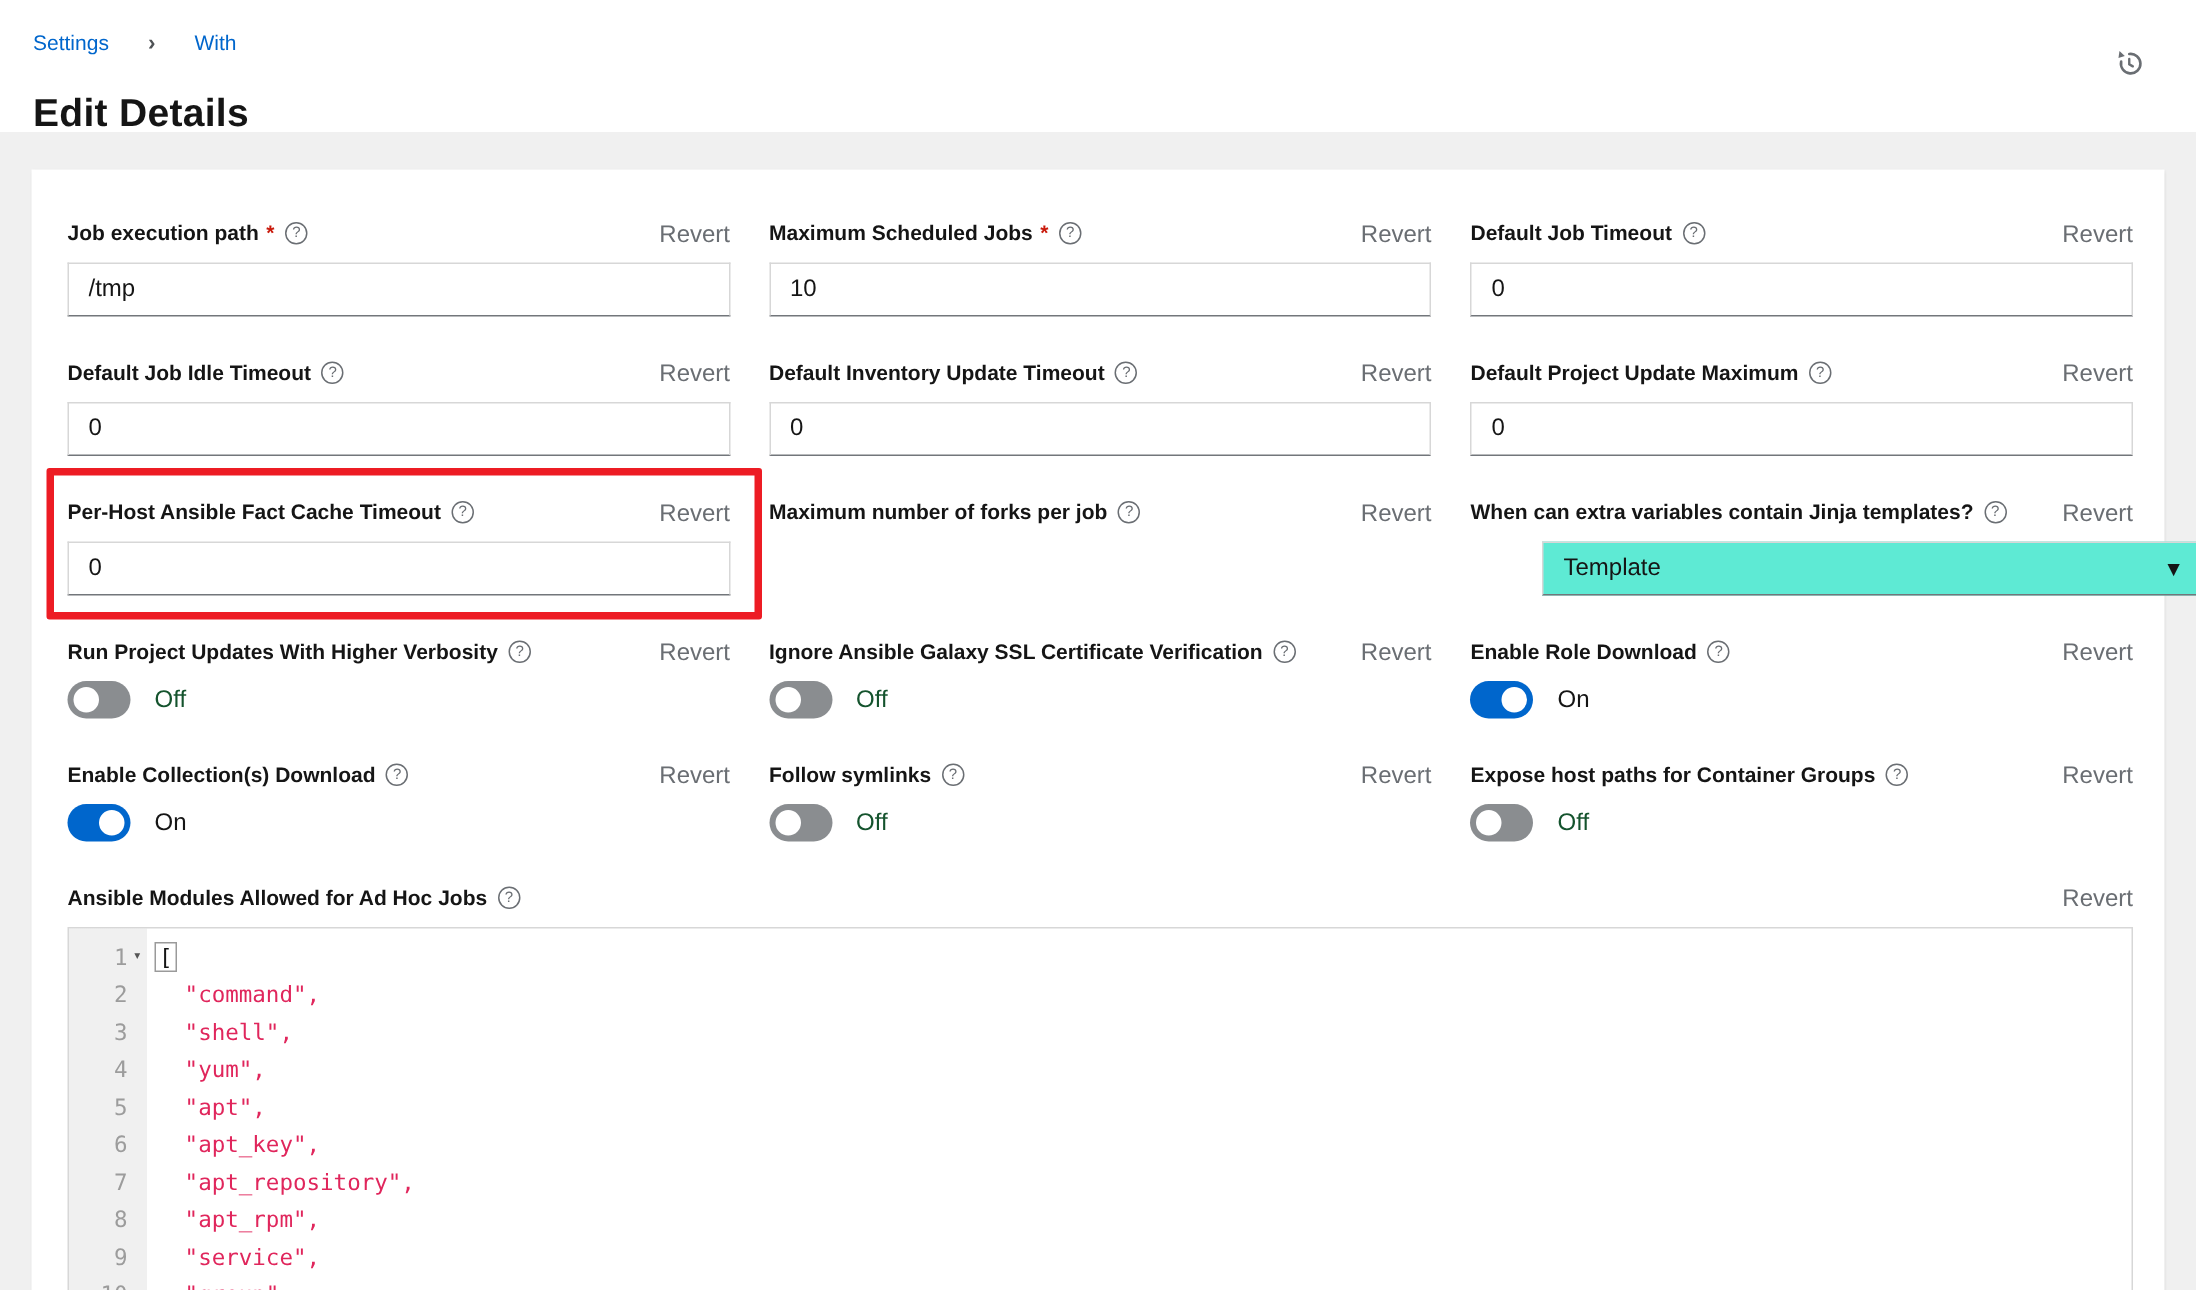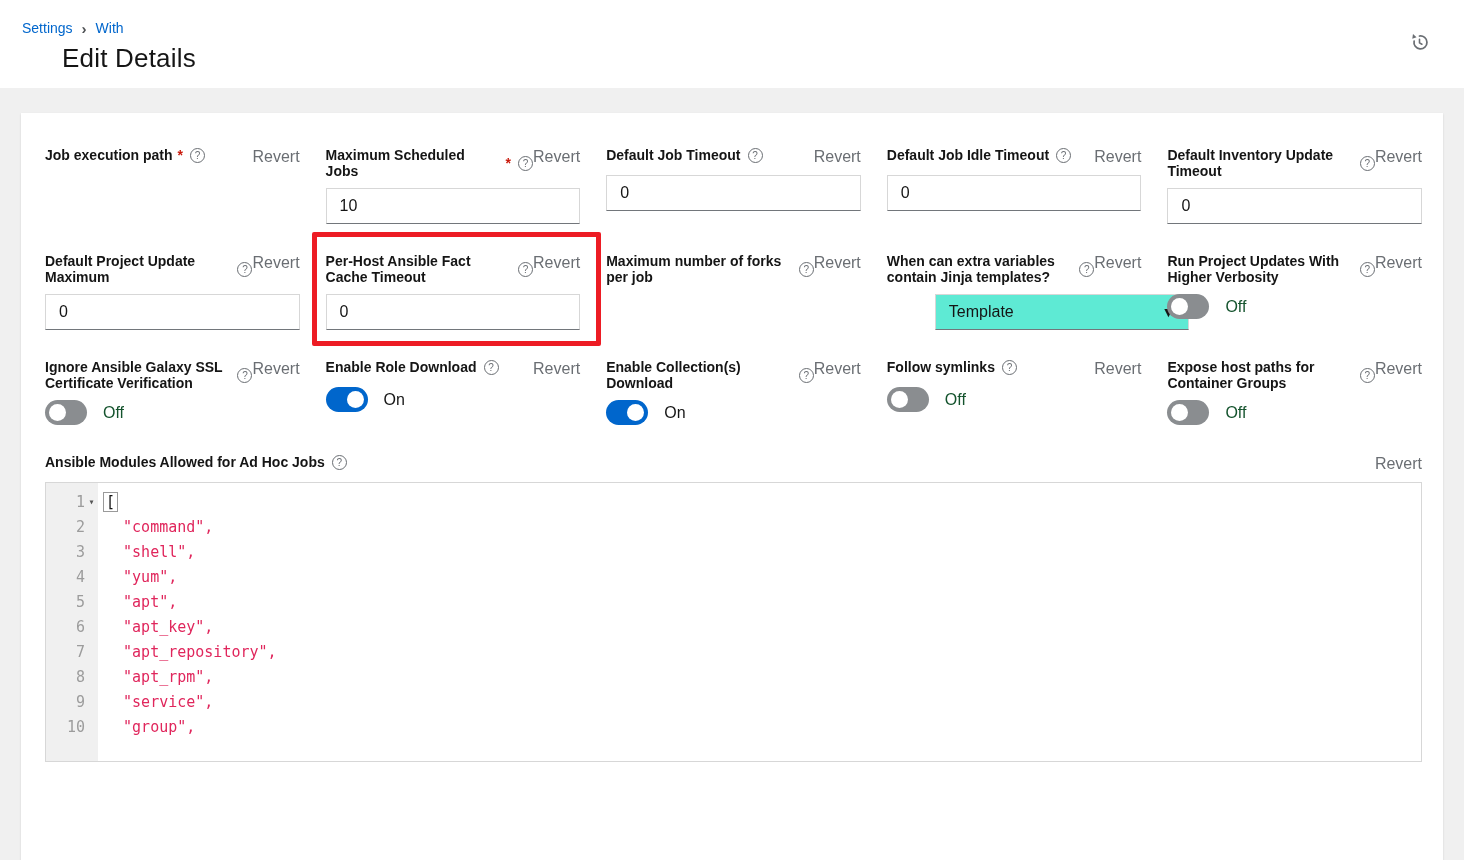--- a/index.html
+++ b/index.html
@@ -1,32 +1,32 @@
 <!DOCTYPE html>
 <html><head>
 <meta charset="utf-8">
 <style>
   * { box-sizing: border-box; margin: 0; padding: 0; }
   html, body { width: 1464px; height: 860px; overflow: hidden; background: #ffffff; }
   body { font-family: "Liberation Sans", sans-serif; color: #151515; position: relative; }
 
   
   .top-header { background: #ffffff; height: 88px; padding: 20px 24px 0 22px; position: relative; }
-  .breadcrumb { display: flex; align-items: center; gap: 9px; font-size: 14px; margin-bottom: 7px; }
+  .breadcrumb { display: flex; align-items: center; gap: 26px; font-size: 14px; margin-bottom: 24px; }
   .breadcrumb a { color: #0066cc; text-decoration: none; cursor: pointer; }
   .crumb-sep { color: #4f5255; font-size: 15px; font-weight: 700; line-height: 1; }
-  .page-title { font-size: 26px; font-weight: 400; color: #151515; letter-spacing: 0.2px; margin-left: 40px; }
+  .page-title { font-size: 26px; font-weight: 700; color: #151515; letter-spacing: 0.2px; }
   .history-btn { position: absolute; top: 31px; right: 33px; background: none; border: none; cursor: pointer; padding: 2px; }
 
   
   .main-area { background: #f0f0f0; height: 772px; padding: 25px 21px 0 21px; }
   .card { background: #ffffff; box-shadow: 0 1px 2px rgba(3,3,3,0.12); height: 900px;
           padding: 34px 21px 0 24px; }
 
-  .fields-grid { display: grid; grid-template-columns: 1fr 1fr 1fr 1fr 1fr; column-gap: 26px; row-gap: 29px; }
+  .fields-grid { display: grid; grid-template-columns: 1fr 1fr 1fr; column-gap: 26px; row-gap: 29px; }
 
   .field { position: relative; }
   .field-header { display: flex; justify-content: space-between; align-items: flex-start; margin-bottom: 9px; min-height: 19px; }
   .field-label { display: flex; align-items: center; font-size: 14px; font-weight: 700; color: #151515; }
   .required { color: #c9190b; margin-left: 5px; font-size: 14px; font-weight: 700; }
   .required:empty { display: none; }
   .help-icon { display: inline-flex; align-items: center; justify-content: center;
                width: 15px; height: 15px; border: 1px solid #6a6e73; border-radius: 50%;
                color: #6a6e73; font-size: 10px; font-weight: 400; margin-left: 7px; cursor: pointer; flex: none; }
   .revert { background: none; border: none; font-family: inherit; font-size: 16px; color: #6a6e73; cursor: pointer; line-height: 19px; }
@@ -92,20 +92,21 @@
 
       <div class="field">
         <div class="field-header">
           <span class="field-label">
             <span>Job execution path</span>
             <span class="required">*</span>
             <span class="help-icon">?</span>
           </span>
           <button class="revert">Revert</button>
         </div>
+        <input class="text-input" value="/tmp" style="">
       </div>
 
       <div class="field">
         <div class="field-header">
           <span class="field-label">
             <span>Maximum Scheduled Jobs</span>
             <span class="required">*</span>
             <span class="help-icon">?</span>
           </span>
           <button class="revert">Revert</button>

